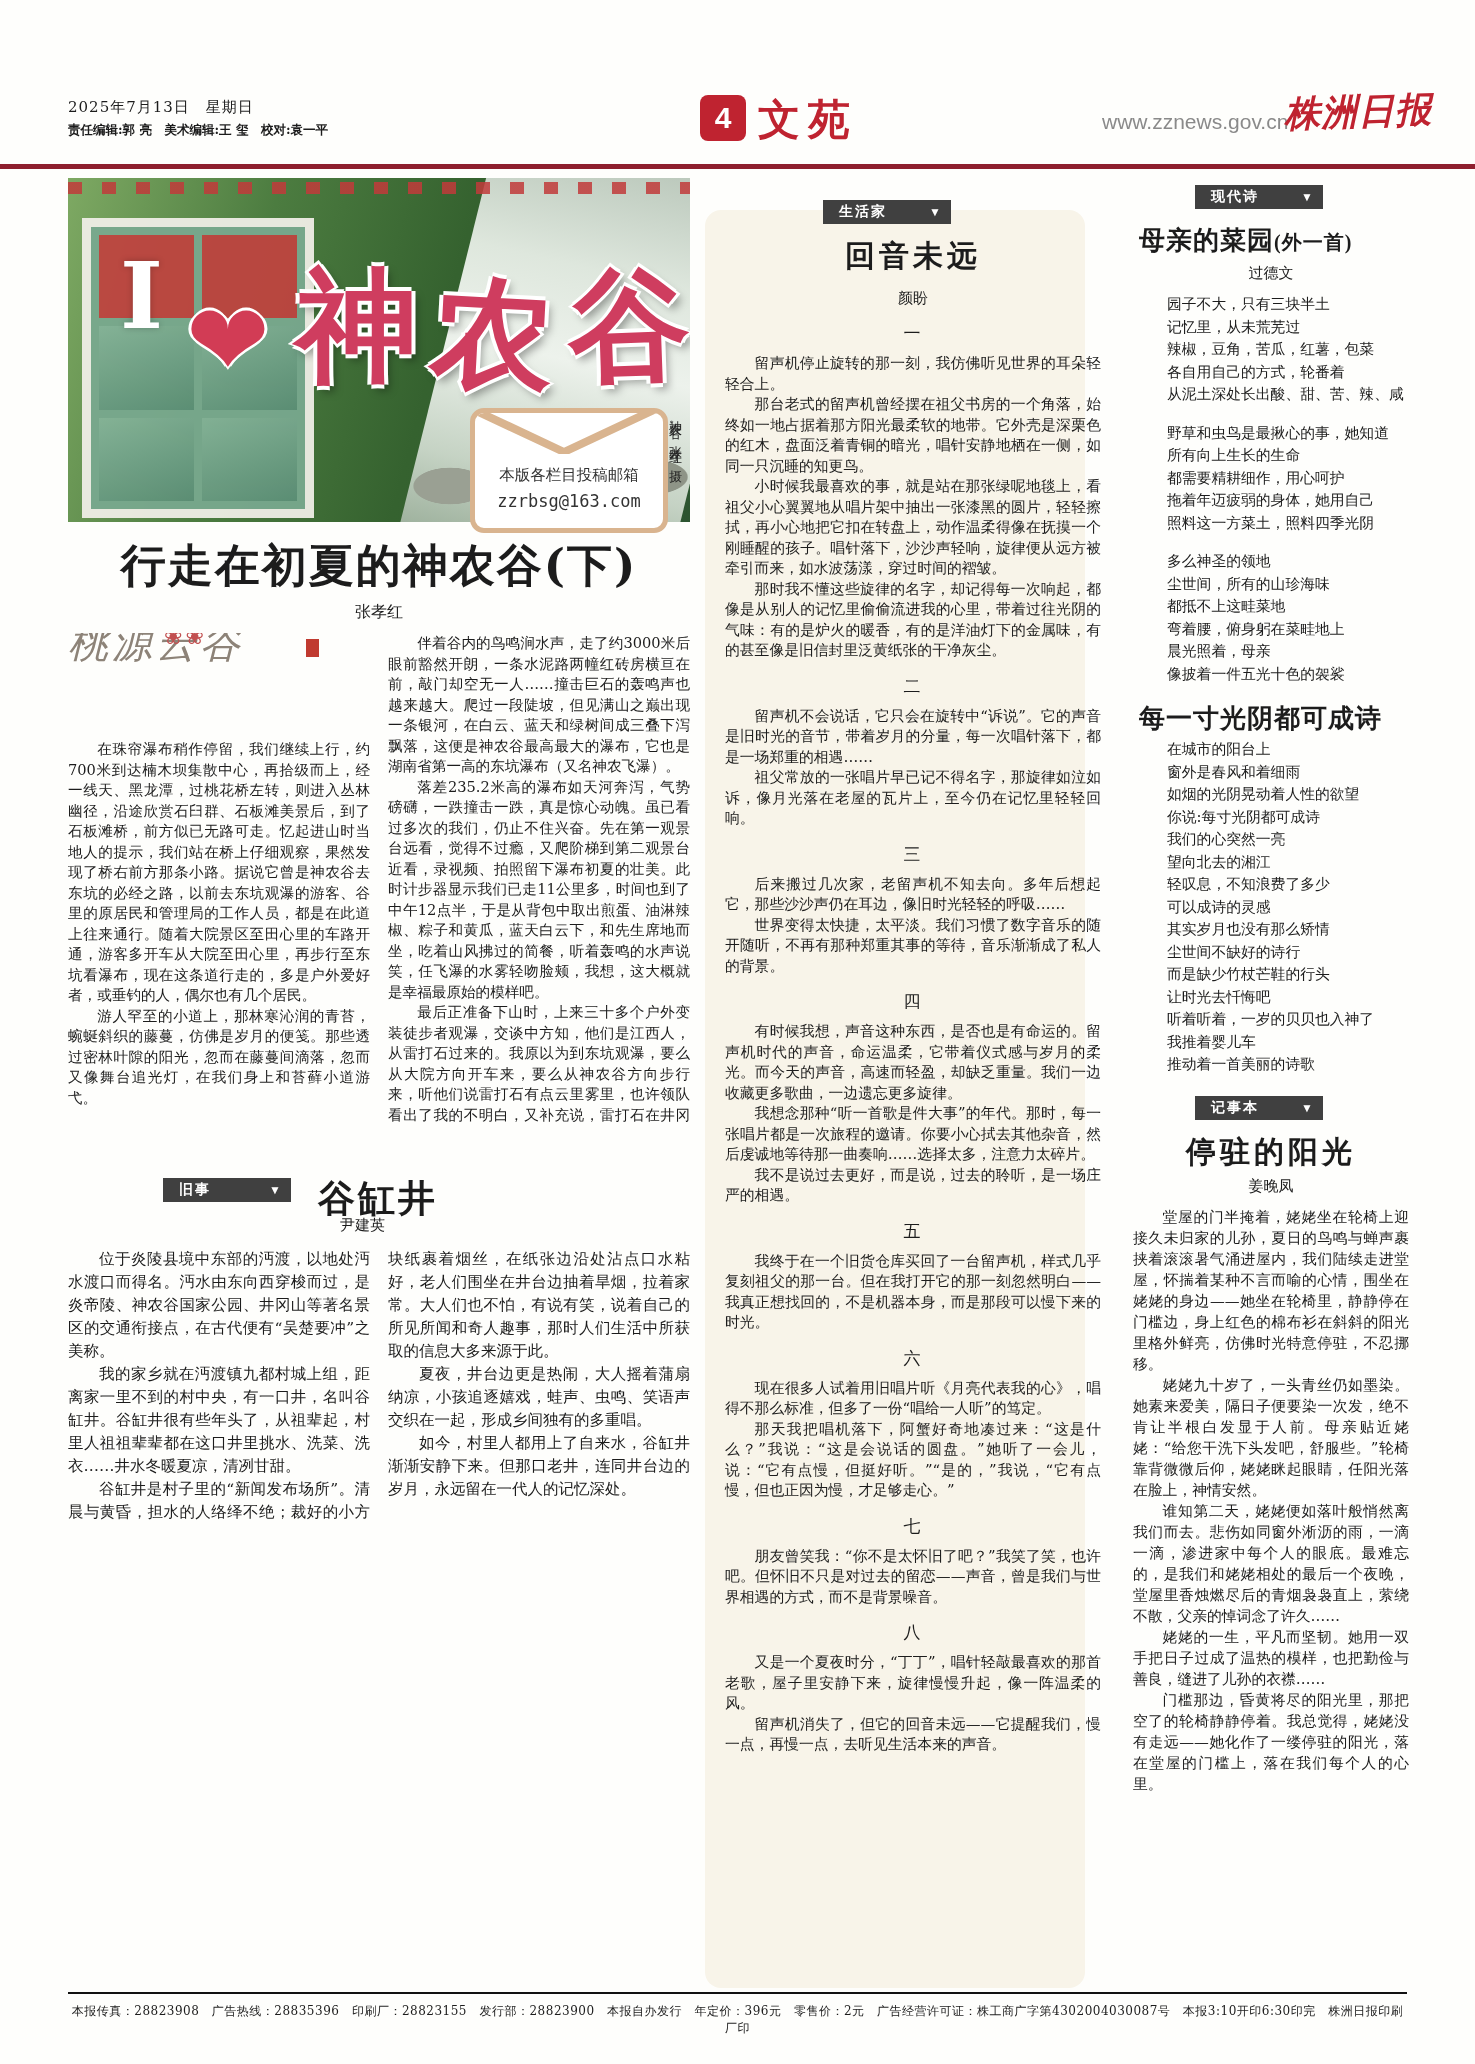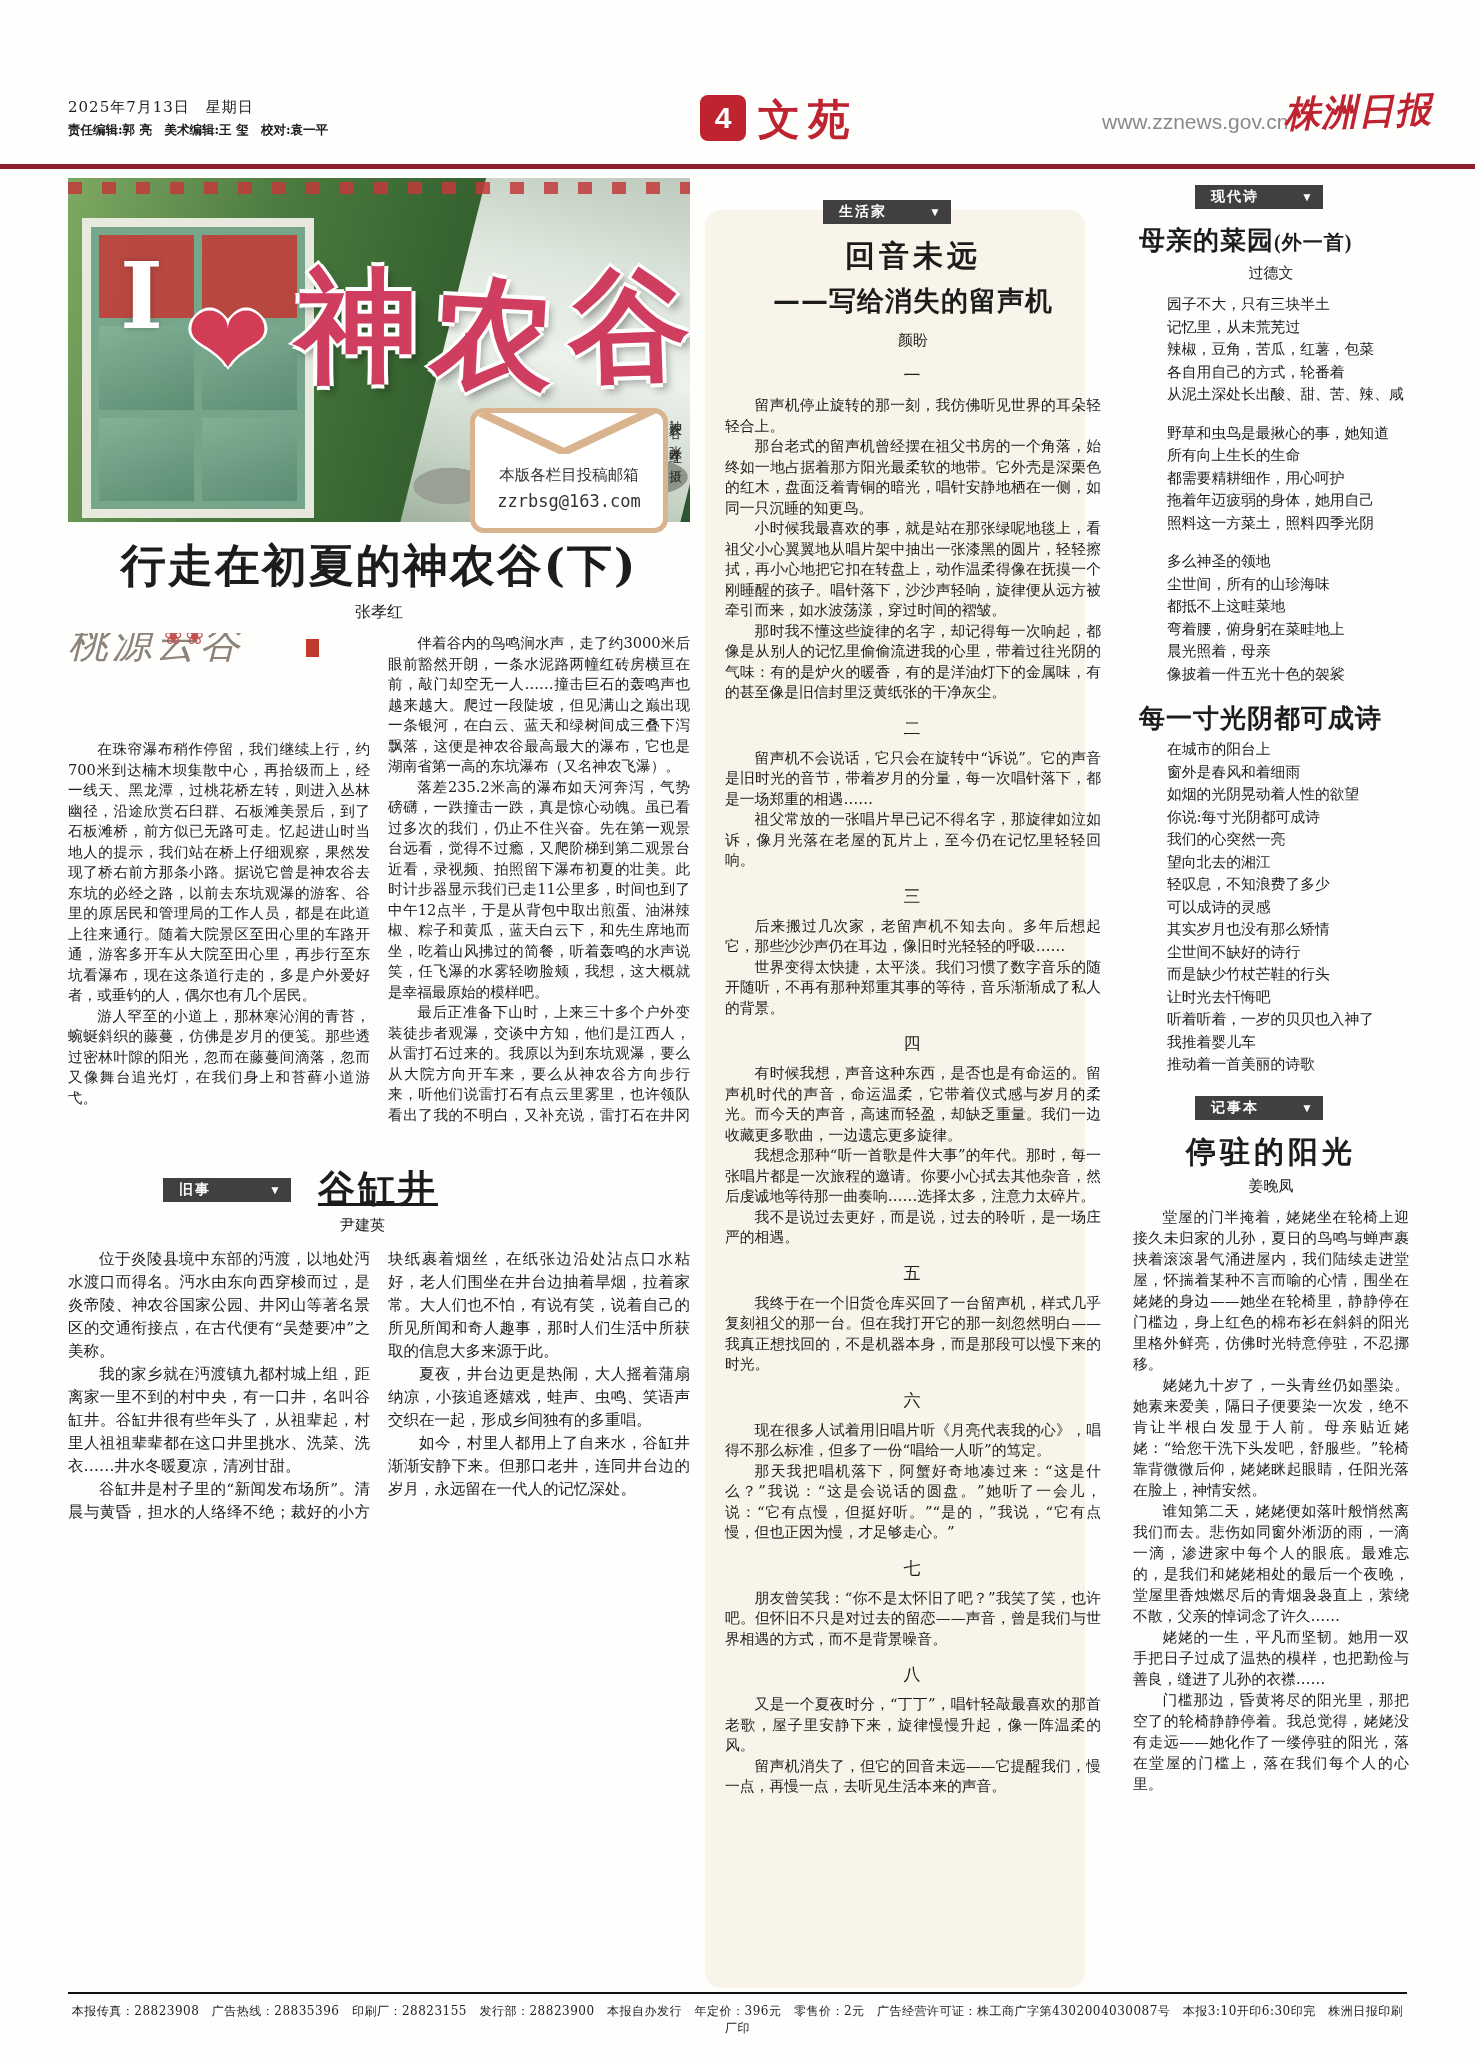--- a/index.html
+++ b/index.html
@@ -58,21 +58,21 @@
   .byline{text-align:center;font-size:16px;margin:6px 0 10px 0;}
   .cols{column-count:2;column-gap:18px;height:505px;overflow:hidden;font-size:14.6px;line-height:20.5px;text-align:justify;}
   .cols2{column-count:2;column-gap:18px;height:655px;overflow:hidden;font-size:15.5px;line-height:23px;text-align:justify;}
   .para{margin:0;text-indent:2em;}
   .stamp{height:100px;position:relative;color:#9a8f85;margin-bottom:6px;}
   .stamp .big{font-size:40px;letter-spacing:4px;font-style:italic;color:#8d8378;}
   .stamp .blossom{position:absolute;left:96px;top:-6px;color:#c25050;font-size:22px;letter-spacing:3px;}
   .stamp .seal{position:absolute;left:238px;top:6px;width:13px;height:18px;background:#c03a30;}
   .jiushi-head{position:relative;height:84px;margin-top:26px;}
   .jiushi-head .tag{position:absolute;left:95px;top:14px;}
-  .jiushi-title{position:absolute;left:250px;top:0;font-size:37px;font-weight:900;letter-spacing:3px;text-decoration:underline;}
+  .jiushi-title{position:absolute;left:250px;top:10px;font-size:37px;font-weight:900;letter-spacing:3px;}
   .jiushi-author{position:absolute;left:272px;top:52px;font-size:15px;}
   
   .band-mid{position:absolute;left:705px;top:200px;width:416px;}
   .mid-panel{position:absolute;left:0;top:10px;width:380px;height:1778px;background:#f8f4e9;border-radius:16px;}
   .band-mid .tag{position:absolute;left:118px;top:0;z-index:2;}
   .mid-inner{position:relative;padding:36px 20px 0 20px;}
   .mid-t1{text-align:center;font-size:30px;font-weight:900;letter-spacing:4px;}
   .mid-t2{text-align:center;font-size:27px;font-weight:900;margin-top:6px;letter-spacing:1px;}
   .mid-author{text-align:center;font-size:15px;margin:12px 0 4px 0;}
   .sec-num{text-align:center;font-size:17px;margin:14px 0 8px 0;letter-spacing:2px;}
@@ -170,21 +170,20 @@
   </div>
 
   <div class="band-mid">
     <div class="mid-panel"></div>
     <div class="tag">
       <span class="lbl">生活家</span>
       <span class="tri">▼</span>
     </div>
     <div class="mid-inner">
       <div class="mid-t1">回音未远</div>
-      <div class="mid-t2">——写给消失的留声机</div>
       <div class="mid-author">颜盼</div>
       <div class="mid-body" id="mid-body">
           <div class="sec-num">一</div>
           <p>留声机停止旋转的那一刻，我仿佛听见世界的耳朵轻轻合上。</p>
           <p>那台老式的留声机曾经摆在祖父书房的一个角落，始终如一地占据着那方阳光最柔软的地带。它外壳是深栗色的红木，盘面泛着青铜的暗光，唱针安静地栖在一侧，如同一只沉睡的知更鸟。</p>
           <p>小时候我最喜欢的事，就是站在那张绿呢地毯上，看祖父小心翼翼地从唱片架中抽出一张漆黑的圆片，轻轻擦拭，再小心地把它扣在转盘上，动作温柔得像在抚摸一个刚睡醒的孩子。唱针落下，沙沙声轻响，旋律便从远方被牵引而来，如水波荡漾，穿过时间的褶皱。</p>
           <p>那时我不懂这些旋律的名字，却记得每一次响起，都像是从别人的记忆里偷偷流进我的心里，带着过往光阴的气味：有的是炉火的暖香，有的是洋油灯下的金属味，有的甚至像是旧信封里泛黄纸张的干净灰尘。</p>
           <div class="sec-num">二</div>
           <p>留声机不会说话，它只会在旋转中“诉说”。它的声音是旧时光的音节，带着岁月的分量，每一次唱针落下，都是一场郑重的相遇……</p>
           <p>祖父常放的一张唱片早已记不得名字，那旋律如泣如诉，像月光落在老屋的瓦片上，至今仍在记忆里轻轻回响。</p>

